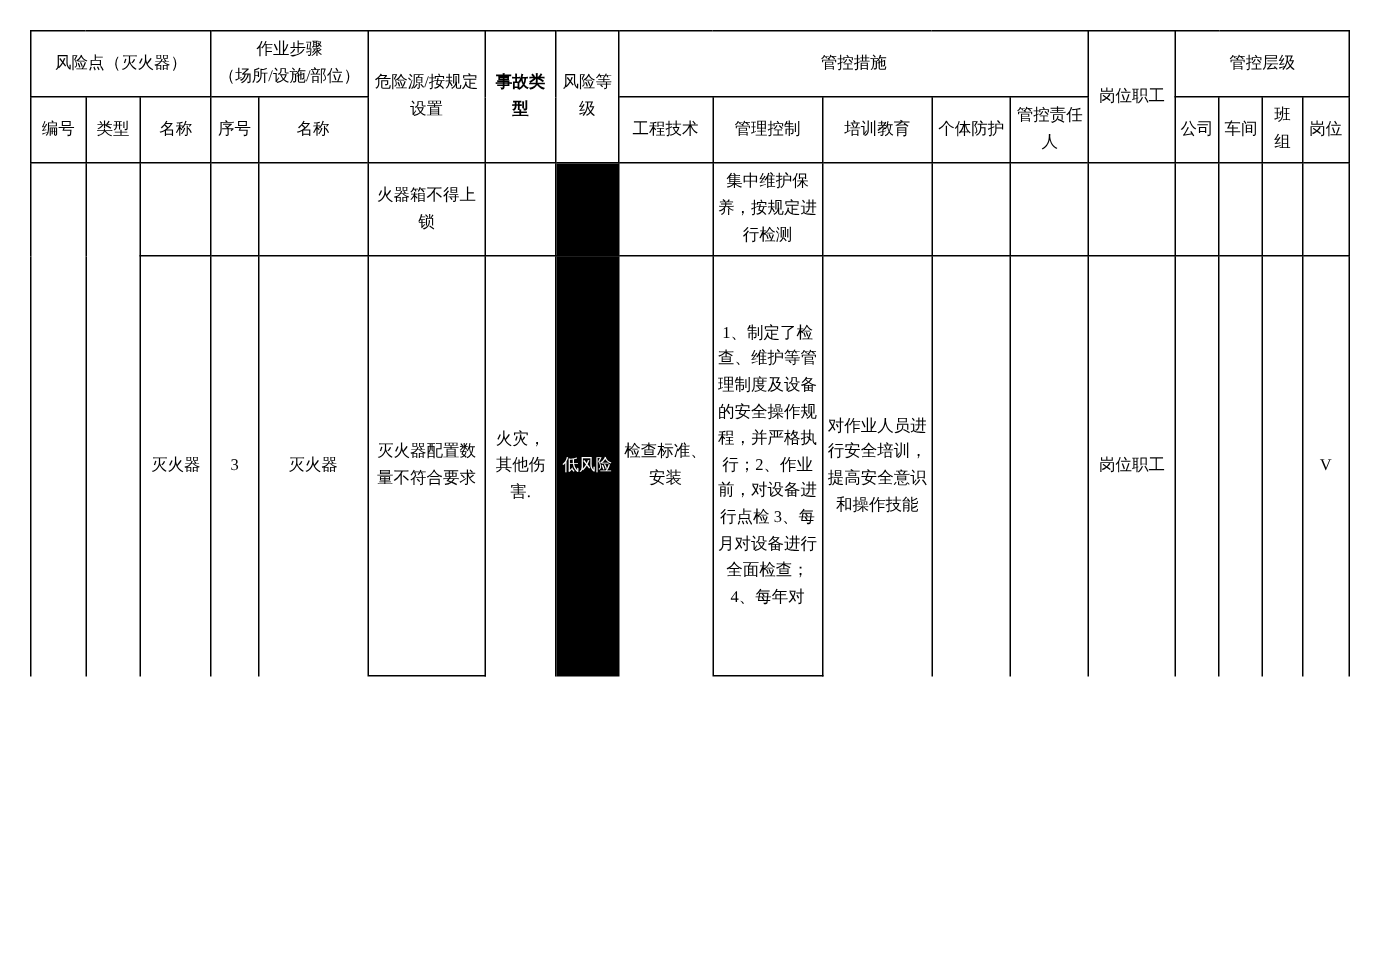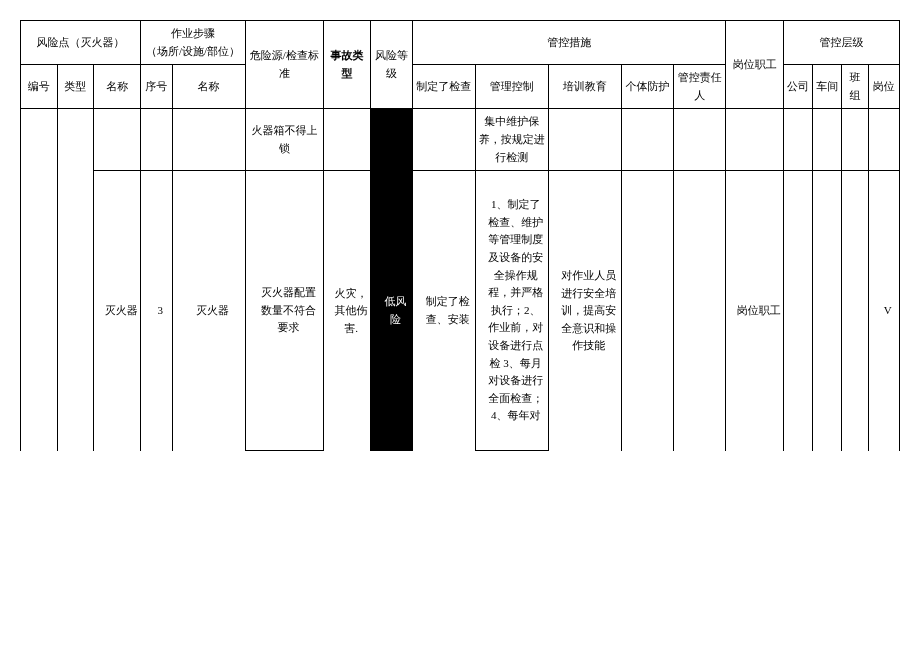--- a/index.html
+++ b/index.html
@@ -32,21 +32,20 @@
     .bold {
       font-weight: bold;
       margin-top: 36px;
     }
     .risk-low {
       background: #000000;
       color: #fff;
     }
     .tall-row td {
       height: 280px;
-      padding-left: 10px;
     }
     .short-row td {
       height: 60px;
     }
     .no-top {
       border-top: none;
     }
     .no-bottom {
       border-bottom: none;
     }
@@ -73,34 +72,34 @@
     <col style="width:28px">
     <col style="width:28px">
     <col style="width:25px">
     <col style="width:30px">
   </colgroup>
   <thead>
     <tr>
       <th colspan="3">风险点（灭火器）</th>
       <th colspan="2" style="white-space:pre-line">作业步骤
 （场所/设施/部位）</th>
-      <th rowspan="2">危险源/检查标准</th>
+      <th rowspan="2">危险源/按规定设置</th>
       <th rowspan="2" class="bold">事故类型</th>
       <th rowspan="2">风险等级</th>
       <th colspan="5">管控措施</th>
       <th rowspan="2">岗位职工</th>
       <th colspan="4">管控层级</th>
     </tr>
     <tr>
       <th>编号</th>
       <th>类型</th>
       <th>名称</th>
       <th>序号</th>
       <th>名称</th>
-      <th>制定了检查</th>
+      <th>工程技术</th>
       <th>管理控制</th>
       <th>培训教育</th>
       <th>个体防护</th>
       <th>管控责任人</th>
       <th>公司</th>
       <th>车间</th>
       <th>班组</th>
       <th>岗位</th>
     </tr>
   </thead>
@@ -125,21 +124,21 @@
       <td class="no-top"></td>
       <td class="no-top"></td>
     </tr>
     <tr class="tall-row">
       <td class="no-bottom">灭火器</td>
       <td class="no-bottom">3</td>
       <td class="no-bottom">灭火器</td>
       <td>灭火器配置数量不符合要求</td>
       <td class="no-bottom">火灾，其他伤害.</td>
       <td class="risk-low no-bottom">低风险</td>
-      <td class="no-bottom">制定了检查、安装</td>
+      <td class="no-bottom">检查标准、安装</td>
       <td>1、制定了检查、维护等管理制度及设备的安全操作规程，并严格执行；2、作业前，对设备进行点检 3、每月对设备进行全面检查；4、每年对</td>
       <td class="no-bottom">对作业人员进行安全培训，提高安全意识和操作技能</td>
       <td class="no-bottom"></td>
       <td class="no-bottom"></td>
       <td class="no-bottom">岗位职工</td>
       <td class="no-bottom"></td>
       <td class="no-bottom"></td>
       <td class="no-bottom"></td>
       <td class="no-bottom">V</td>
     </tr>

